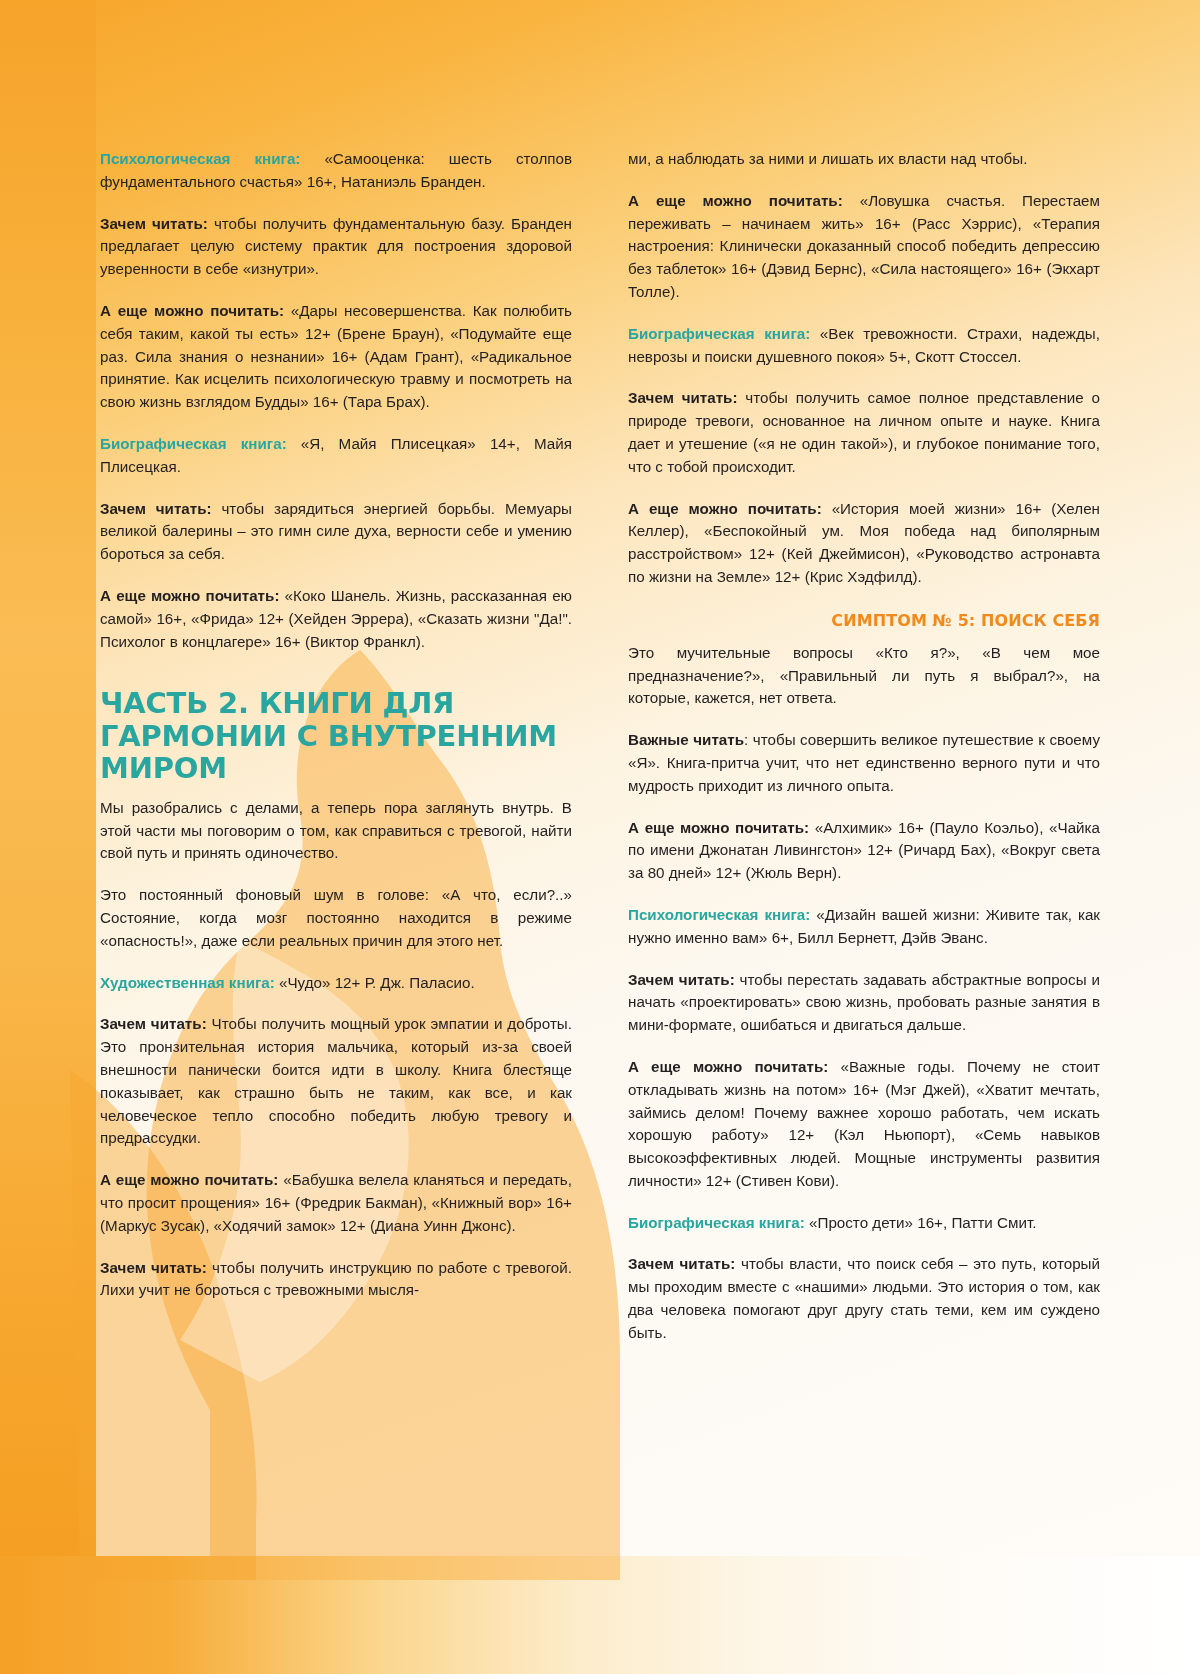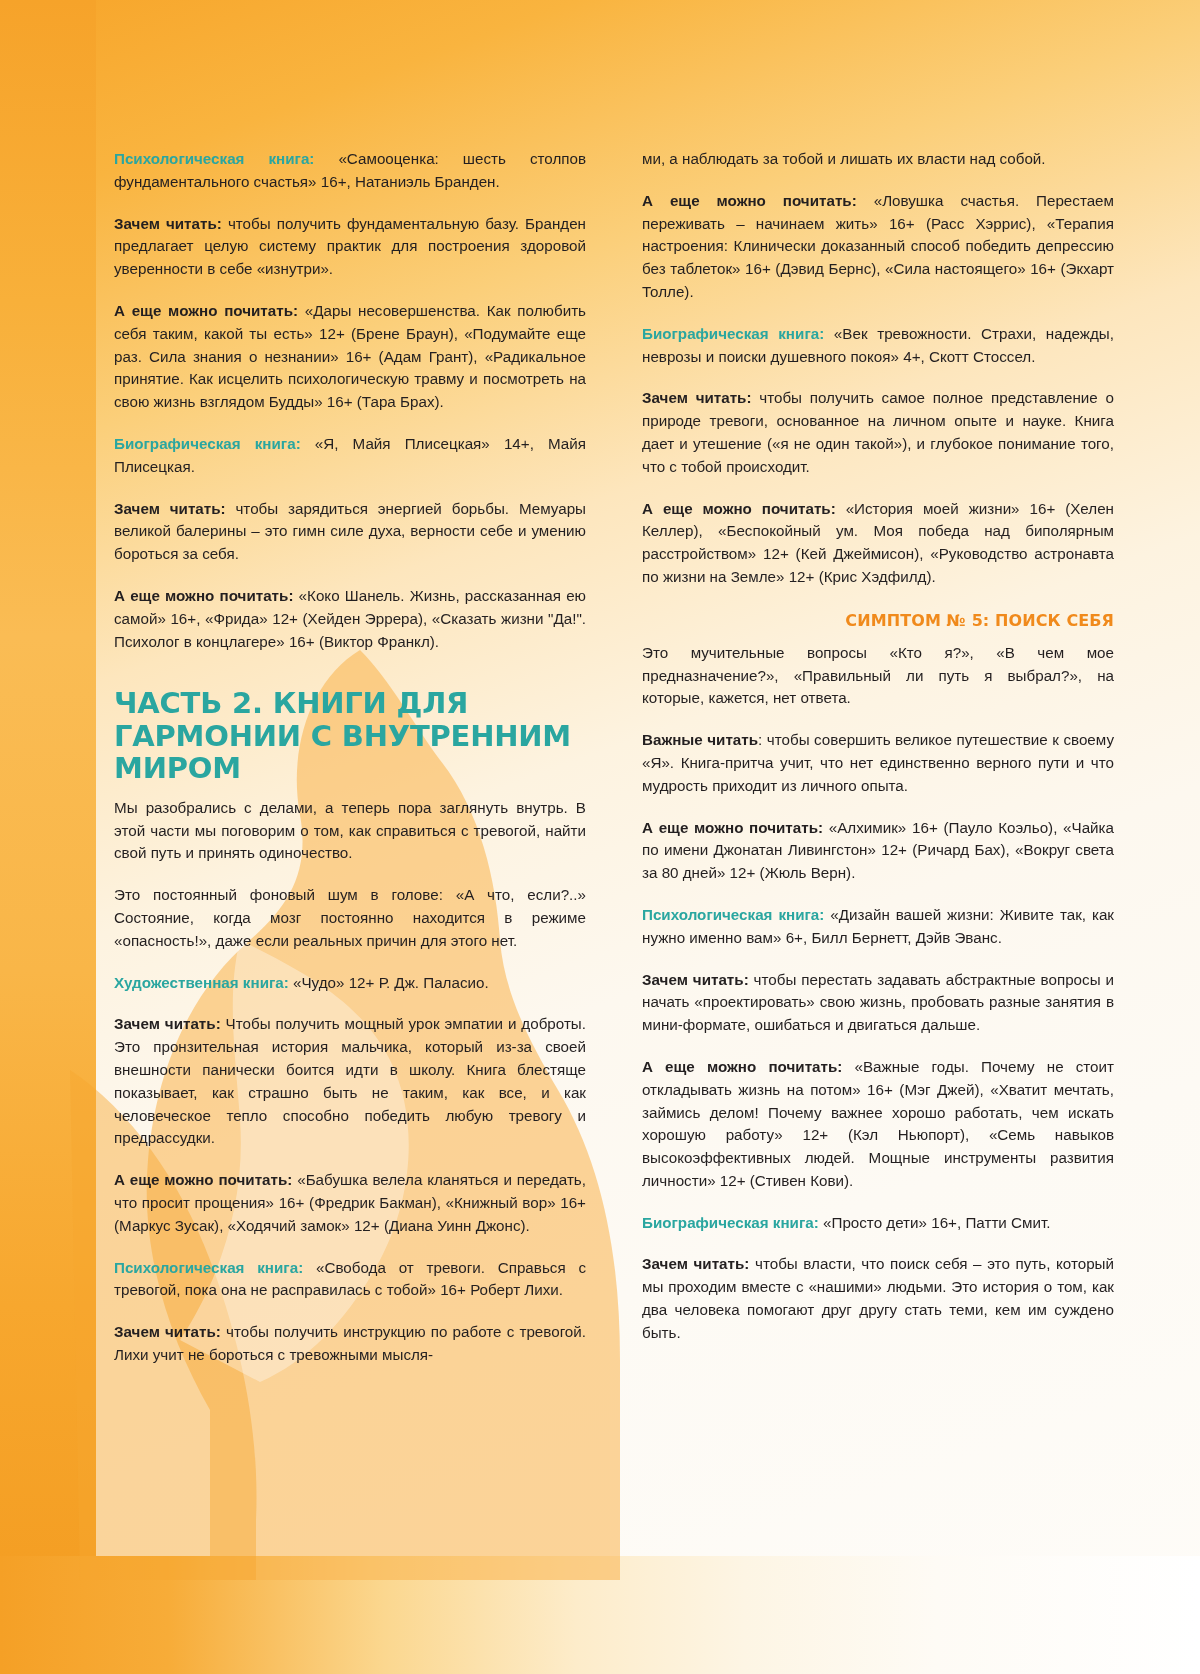--- a/index.html
+++ b/index.html
@@ -50,21 +50,21 @@
     pointer-events: none;
   }
 
   .content {
     position: absolute;
     left: 0; top: 0;
     width: 1200px; height: 1674px;
   }
   .columns {
     position: absolute;
-    left: 114px;
+    left: 100px;
     top: 148px;
     width: 1000px;
     display: flex;
     gap: 56px;
   }
   .col {
     width: 478px;
   }
   p {
     margin: 0 0 19px 0;
@@ -169,40 +169,37 @@
         </p>
 
         <p>
           <span class="lead-dark">Зачем читать:</span><span> Чтобы получить мощный урок эмпатии и доброты. Это пронзительная история мальчика, который из-за своей внешности панически боится идти в школу. Книга блестяще показывает, как страшно быть не таким, как все, и как человеческое тепло способно победить любую тревогу и предрассудки.</span>
         </p>
 
         <p>
           <span class="lead-dark">А еще можно почитать:</span><span> «Бабушка велела кланяться и передать, что просит прощения» 16+ (Фредрик Бакман), «Книжный вор» 16+ (Маркус Зусак), «Ходячий замок» 12+ (Диана Уинн Джонс).</span>
         </p>
 
-        <p>
-          <span class="lead-teal">Психологическая книга:</span><span> «Свобода от тревоги. Справься с тревогой, пока она не расправилась с тобой» 16+ Роберт Лихи.</span>
-        </p>
 
         <p>
           <span class="lead-dark">Зачем читать:</span><span> чтобы получить инструкцию по работе с тревогой. Лихи учит не бороться с тревожными мысля-</span>
         </p>
 
       </div>
 
       <div class="col">
 
-        <p>ми, а наблюдать за тобой и лишать их власти над собой.</p>
+        <p>ми, а наблюдать за ними и лишать их власти над чтобы.</p>
 
         <p>
           <span class="lead-dark">А еще можно почитать:</span><span> «Ловушка счастья. Перестаем переживать – начинаем жить» 16+ (Расс Хэррис), «Терапия настроения: Клинически доказанный способ победить депрессию без таблеток» 16+ (Дэвид Бернс), «Сила настоящего» 16+ (Экхарт Толле).</span>
         </p>
 
         <p>
-          <span class="lead-teal">Биографическая книга:</span><span> «Век тревожности. Страхи, надежды, неврозы и поиски душевного покоя» 4+, Скотт Стоссел.</span>
+          <span class="lead-teal">Биографическая книга:</span><span> «Век тревожности. Страхи, надежды, неврозы и поиски душевного покоя» 5+, Скотт Стоссел.</span>
         </p>
 
         <p>
           <span class="lead-dark">Зачем читать:</span><span> чтобы получить самое полное представление о природе тревоги, основанное на личном опыте и науке. Книга дает и утешение («я не один такой»), и глубокое понимание того, что с тобой происходит.</span>
         </p>
 
         <p>
           <span class="lead-dark">А еще можно почитать:</span><span> «История моей жизни» 16+ (Хелен Келлер), «Беспокойный ум. Моя победа над биполярным расстройством» 12+ (Кей Джеймисон), «Руководство астронавта по жизни на Земле» 12+ (Крис Хэдфилд).</span>
         </p>
 

